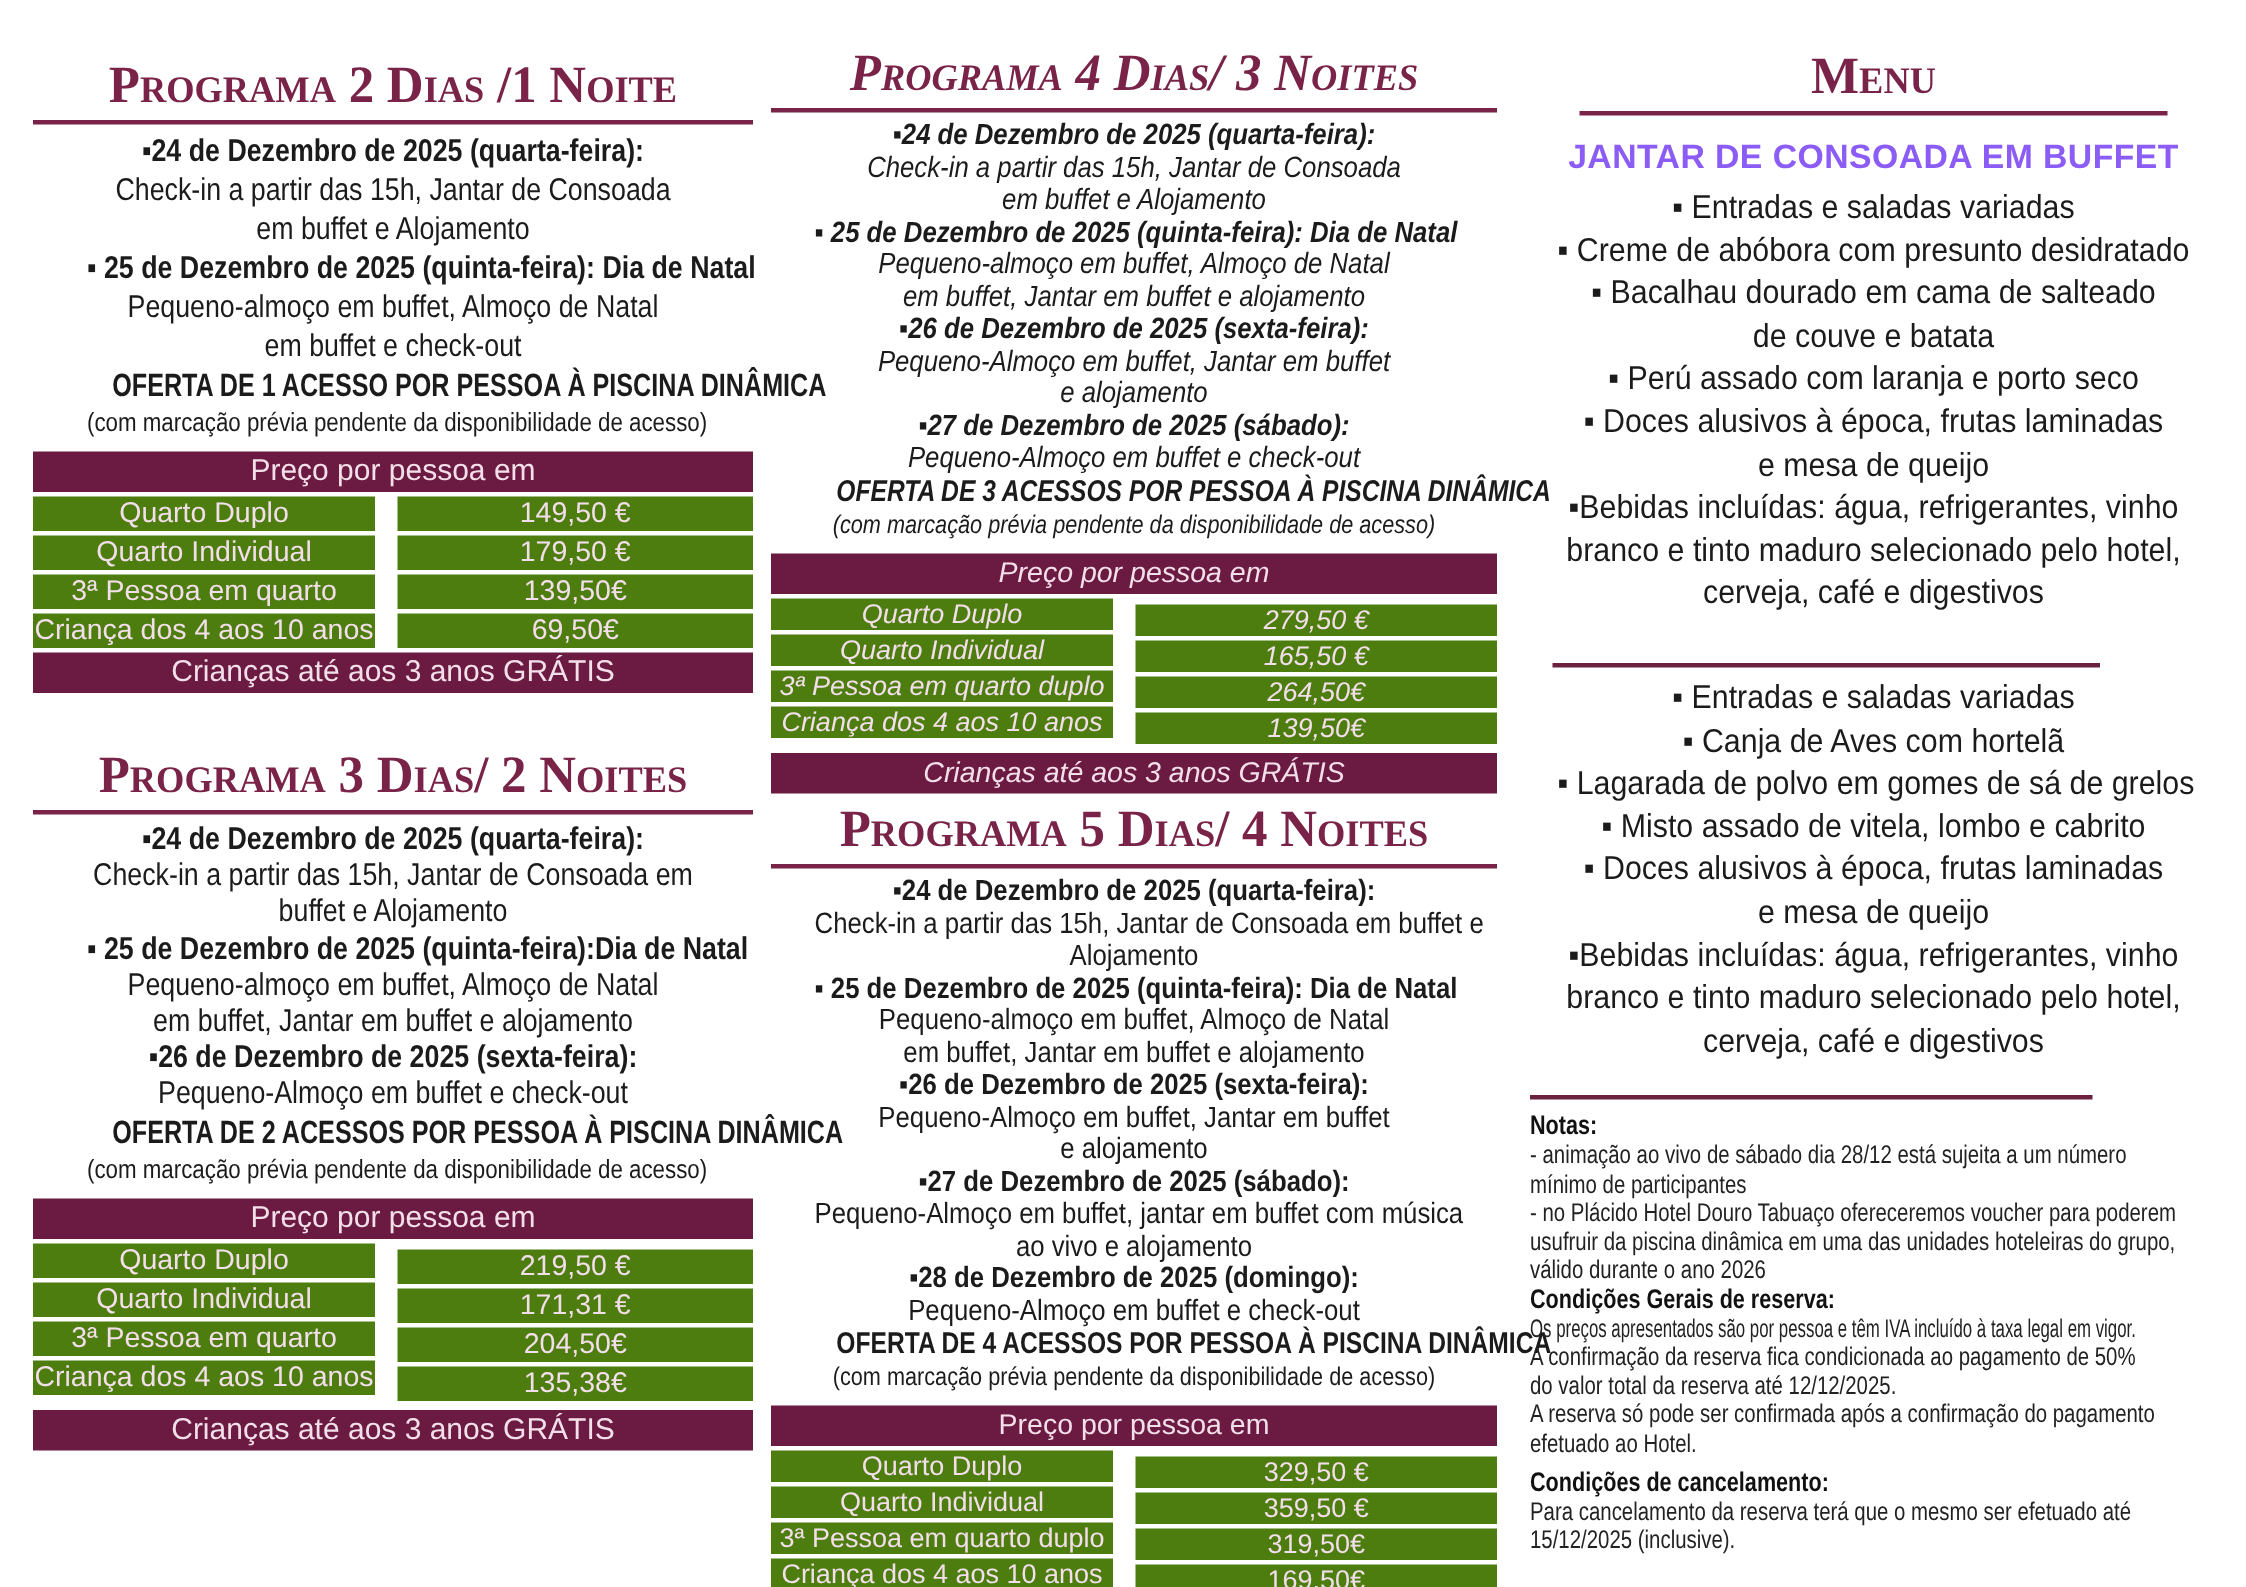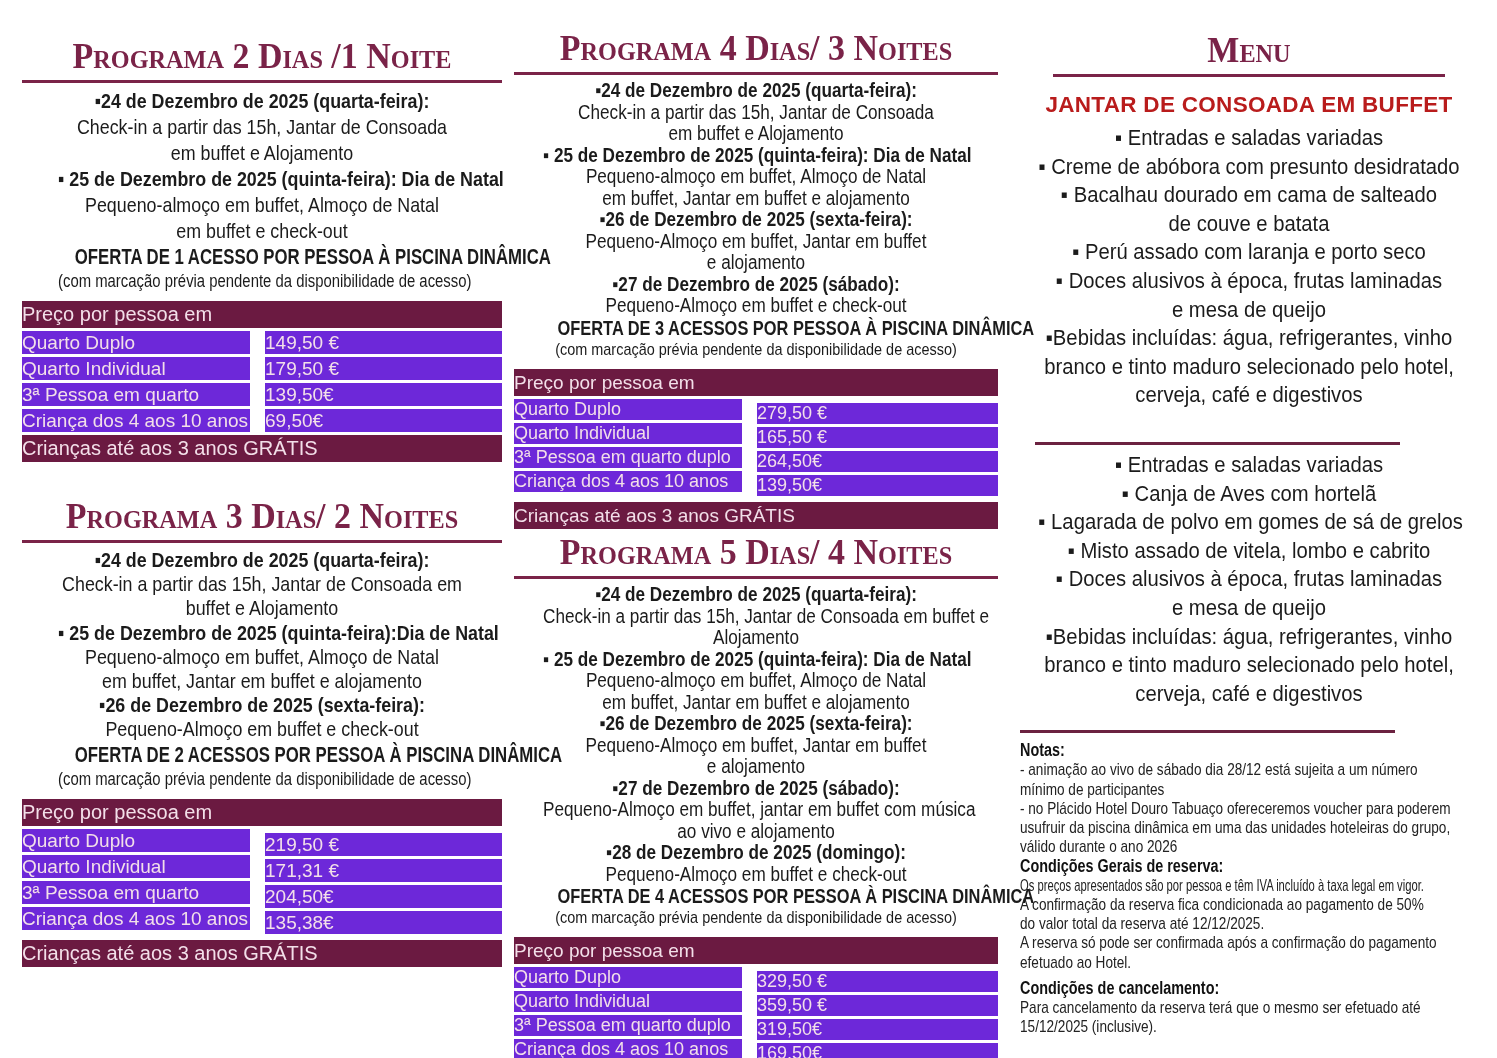--- a/index.html
+++ b/index.html
@@ -8,21 +8,21 @@
     position:relative; width:1497px; height:1058px; background:#ffffff;
     overflow:hidden; font-family:"Liberation Sans", sans-serif; color:#1b1b1b;margin-top:20px;
   }
   .col { position:absolute; top:0; height:100%; }
   #col1 { left:22px;  width:480px; }
   #col2 { left:514px; width:484px; }
   #col3 { left:1020px; width:458px; }
 
   .program { position:absolute; left:0; width:100%; }
   #p0 { top:16px; }  #p1 { top:476px; }
-  #p2 { top:8px; }   #p3 { top:512px; }
+  #p2 { top:8px;font-style:italic; }   #p3 { top:512px; }
 
   .ptitle {
     font-family:"Liberation Serif", serif; font-weight:bold; font-variant:small-caps;
     font-size:35px; line-height:42px; color:#7a2348; text-align:center;
     white-space:nowrap; transform:scaleX(.97);
   }
   .tunder { height:3px; background:#7a2348; margin-top:2px; }
 
   .plines { margin-top:5px; }
   .tline  { white-space:nowrap; text-align:center; transform:scaleX(.85); }
@@ -32,35 +32,35 @@
   .tline.b { font-weight:bold; }
 
   .oferta { font-weight:bold; white-space:nowrap; text-align:center; transform:scaleX(.78); }
   #col1 .oferta { font-size:21.5px; line-height:26px; }
   #col2 .oferta { font-size:20px;  line-height:22px; transform:scaleX(.82); }
   .onote { white-space:nowrap; text-align:center; transform:scaleX(.85); }
   #col1 .onote { font-size:17.5px; line-height:22px; }
   #col2 .onote { font-size:17px;  line-height:21px; }
 
   .ptable { margin-top:9px; color:#f3dfe9; }
-  .thead, .tfoot { background:#6b1a41; height:27px; line-height:27px; font-size:20px; }
+  .thead, .tfoot { background:#6b1a41; text-align:center; height:27px; line-height:27px; font-size:20px; }
   #col2 .thead, #col2 .tfoot { font-size:19px; }
   .thead { margin-bottom:3px; }
   .trow  { display:flex; margin-bottom:3px; }
   .trow .lab { width:228px; margin-right:15px; }
   .trow .pri { flex:1; }
-  .trow > div { background:#6d28d9; }
+  .trow > div { background:#4d7c0f; text-align:center; }
   #col1 .trow > div { height:23px; line-height:23px; font-size:19px; }
   #col2 .trow > div { height:21px; line-height:21px; font-size:18px; }
   .stagger .pri { position:relative; top:4px; }
   .stagger .tfoot { margin-top:10px; }
 
   #menu-block { position:absolute; top:10px; left:0; width:100%; }
   .munder { height:3px; background:#7a2348; margin:2px auto 0; width:392px; }
-  .mhead  { font-weight:bold; font-size:22.5px; line-height:27px; color:#b91c1c;
+  .mhead  { font-weight:bold; font-size:22.5px; line-height:27px; color:#8b5cf6;
             text-align:center; margin:14px 0 6px; letter-spacing:.3px; }
   .mitem  { white-space:nowrap; text-align:center; transform:scaleX(.92);
             font-size:22px; line-height:28.6px; }
   .mdiv   { height:3px; background:#6b2240; }
   .mdiv.d1 { margin:32px 78px 6px 15px; }
   .mdiv.d2 { margin:22px 83px 8px 0; }
 
   .notes { margin-top:0; }
   .nline { white-space:nowrap; transform:scaleX(.8); transform-origin:0 50%;
            font-size:17px; line-height:19.2px; color:#222; }

